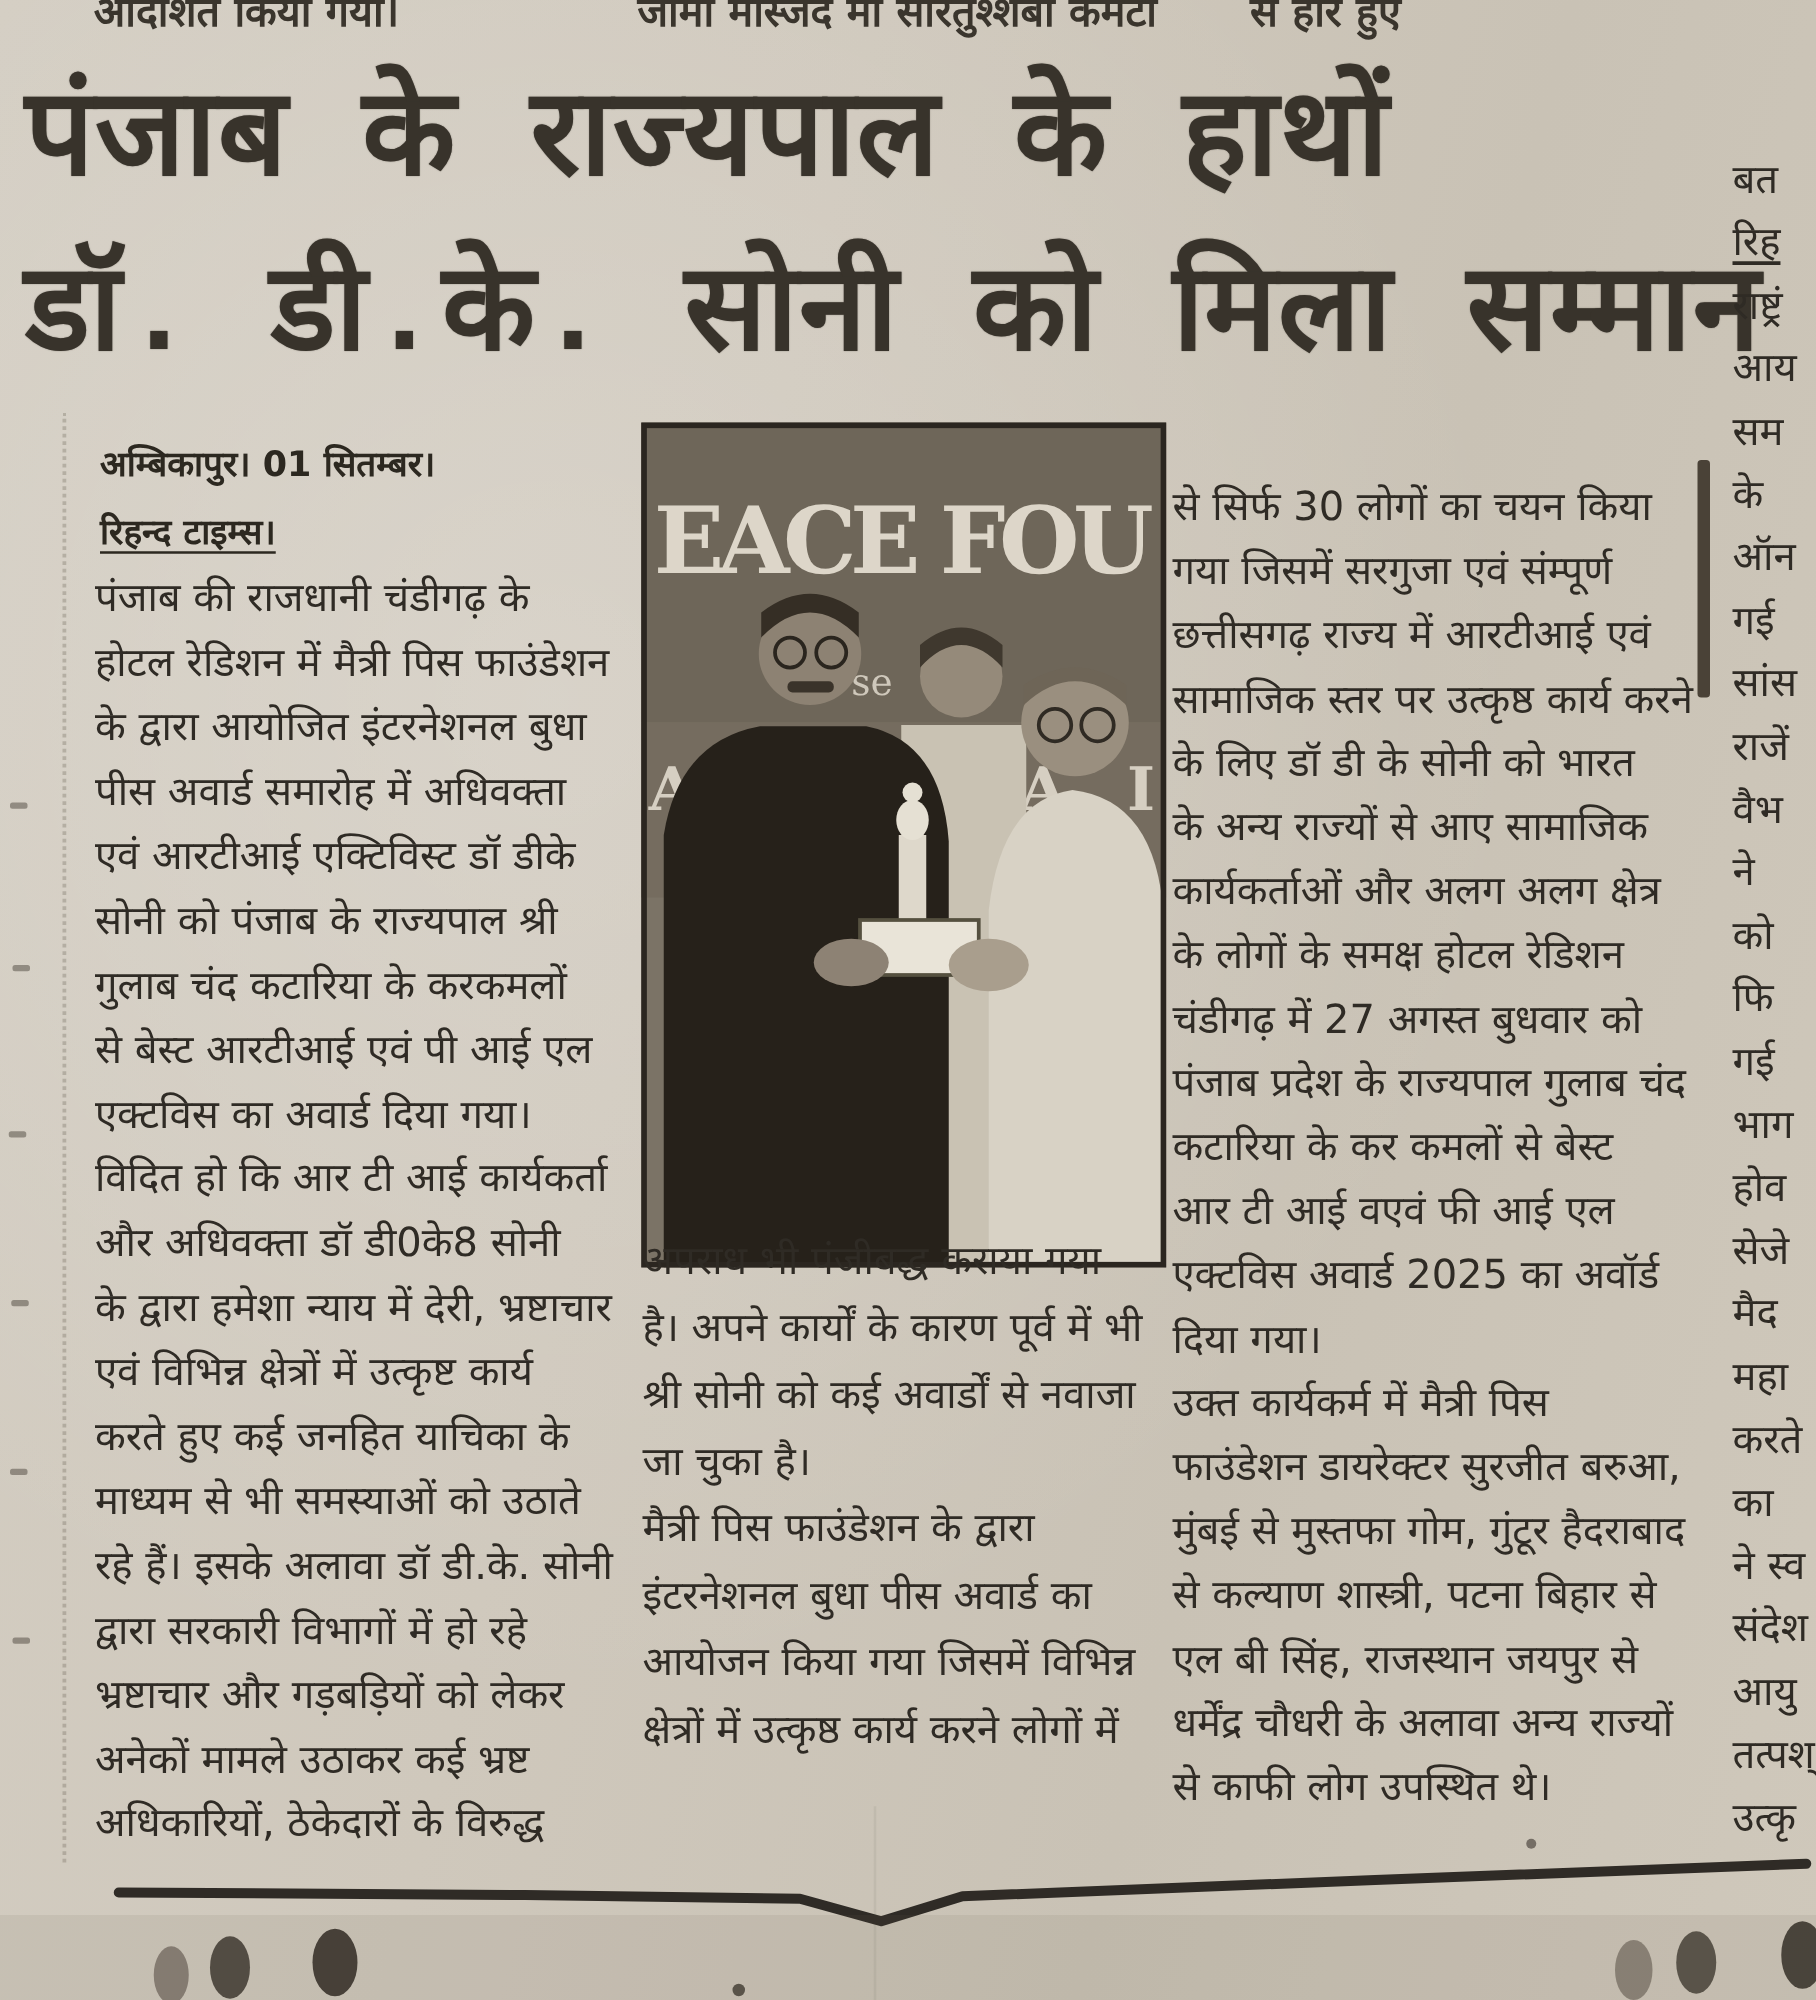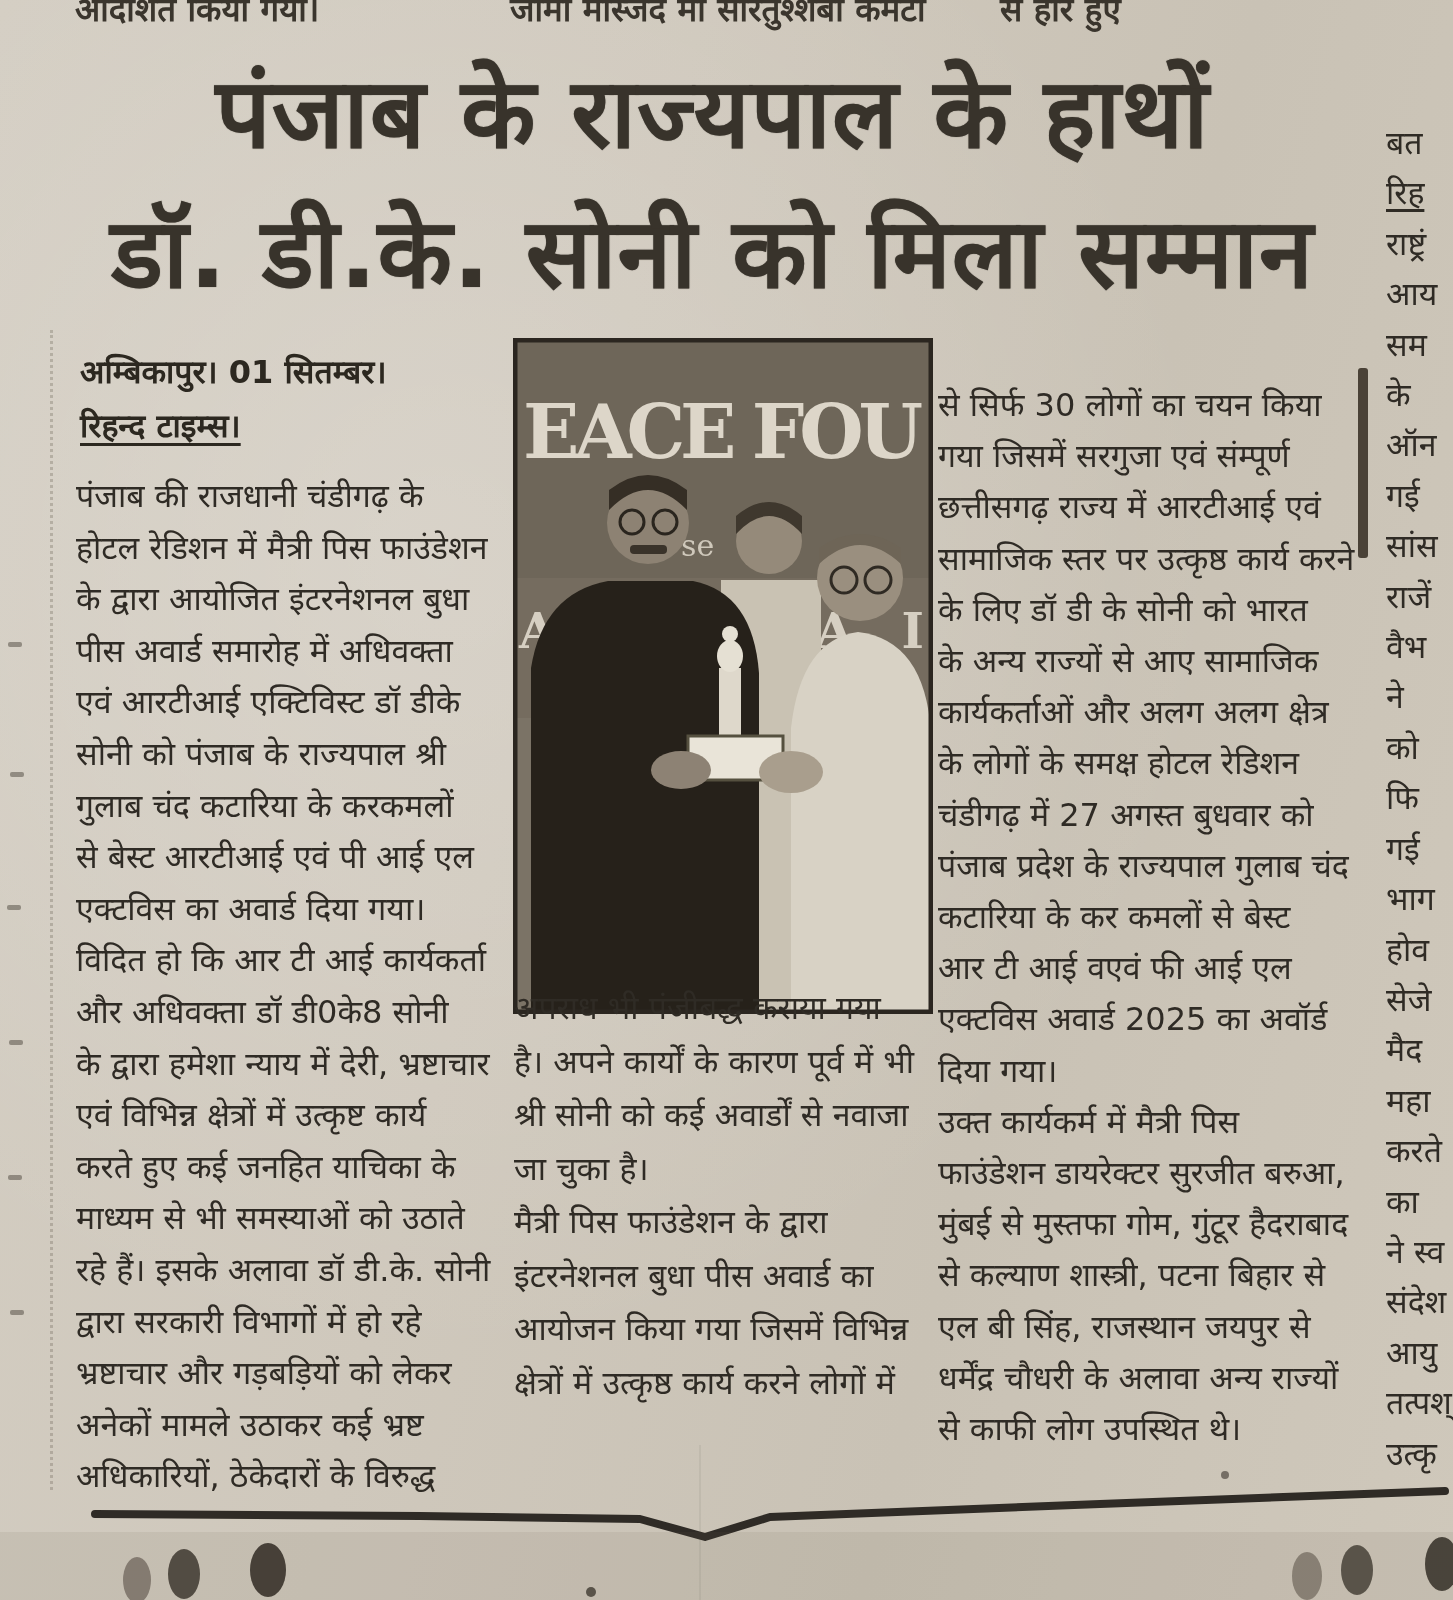--- a/index.html
+++ b/index.html
@@ -10,32 +10,32 @@
       linear-gradient(104deg,#d4cec3 0%,#cfc8bc 38%,#c9c2b5 68%,#cfc8bb 100%);
     font-family:"DejaVu Sans",sans-serif;color:#2e2a24;
   }
   
   .top-strip{position:absolute;left:0;top:0;width:1453px;height:38px;overflow:hidden;}
   .top-strip span{position:absolute;top:-14px;font-weight:bold;font-size:33px;white-space:nowrap;color:#3a352d;}
   .ts-left{left:75px;}
   .ts-center{left:510px;}
   .ts-right{left:1000px;}
   
-  .headline{position:absolute;left:20px;top:44px;width:1385px;text-align:center;}
+  .headline{position:absolute;left:20px;top:44px;width:1385px;font-family:Liberation Mono, monospace;}
   .headline .hl{
     font-size:97px;font-weight:bold;line-height:140px;color:#38332b;
     letter-spacing:1px;text-shadow:0 0 1px rgba(40,35,28,.6);white-space:nowrap;
   }
   
   .col{position:absolute;font-size:32px;color:#2f2b25;}
   .tline{white-space:nowrap;}
-  .col1{left:76px;top:345px;width:448px;margin-top:18px;}
+  .col1{left:76px;top:345px;width:448px;}
   .col1 .tline{line-height:51.6px;}
   .dateline{left:80px;top:345px;position:absolute;}
-  .dateline .dl{font-weight:bold;font-size:32px;line-height:54px;white-space:nowrap;color:#2c2820;}
+  .dateline .dl{font-weight:bold;font-size:28px;line-height:54px;white-space:nowrap;color:#2c2820;}
   .dateline .dl.u{text-decoration:underline;text-underline-offset:6px;}
   .col1body{top:453px;}
   .col2{left:514px;top:982px;width:425px;}
   .col2 .tline{line-height:53.5px;}
   .col3{left:938px;top:380px;width:430px;}
   .col3 .tline{line-height:51.2px;}
   .rfrag{left:1386px;top:118px;width:70px;}
   .rfrag .tline{line-height:50.4px;}
   .rfrag div:nth-child(2){text-decoration:underline;text-underline-offset:5px;}
   

